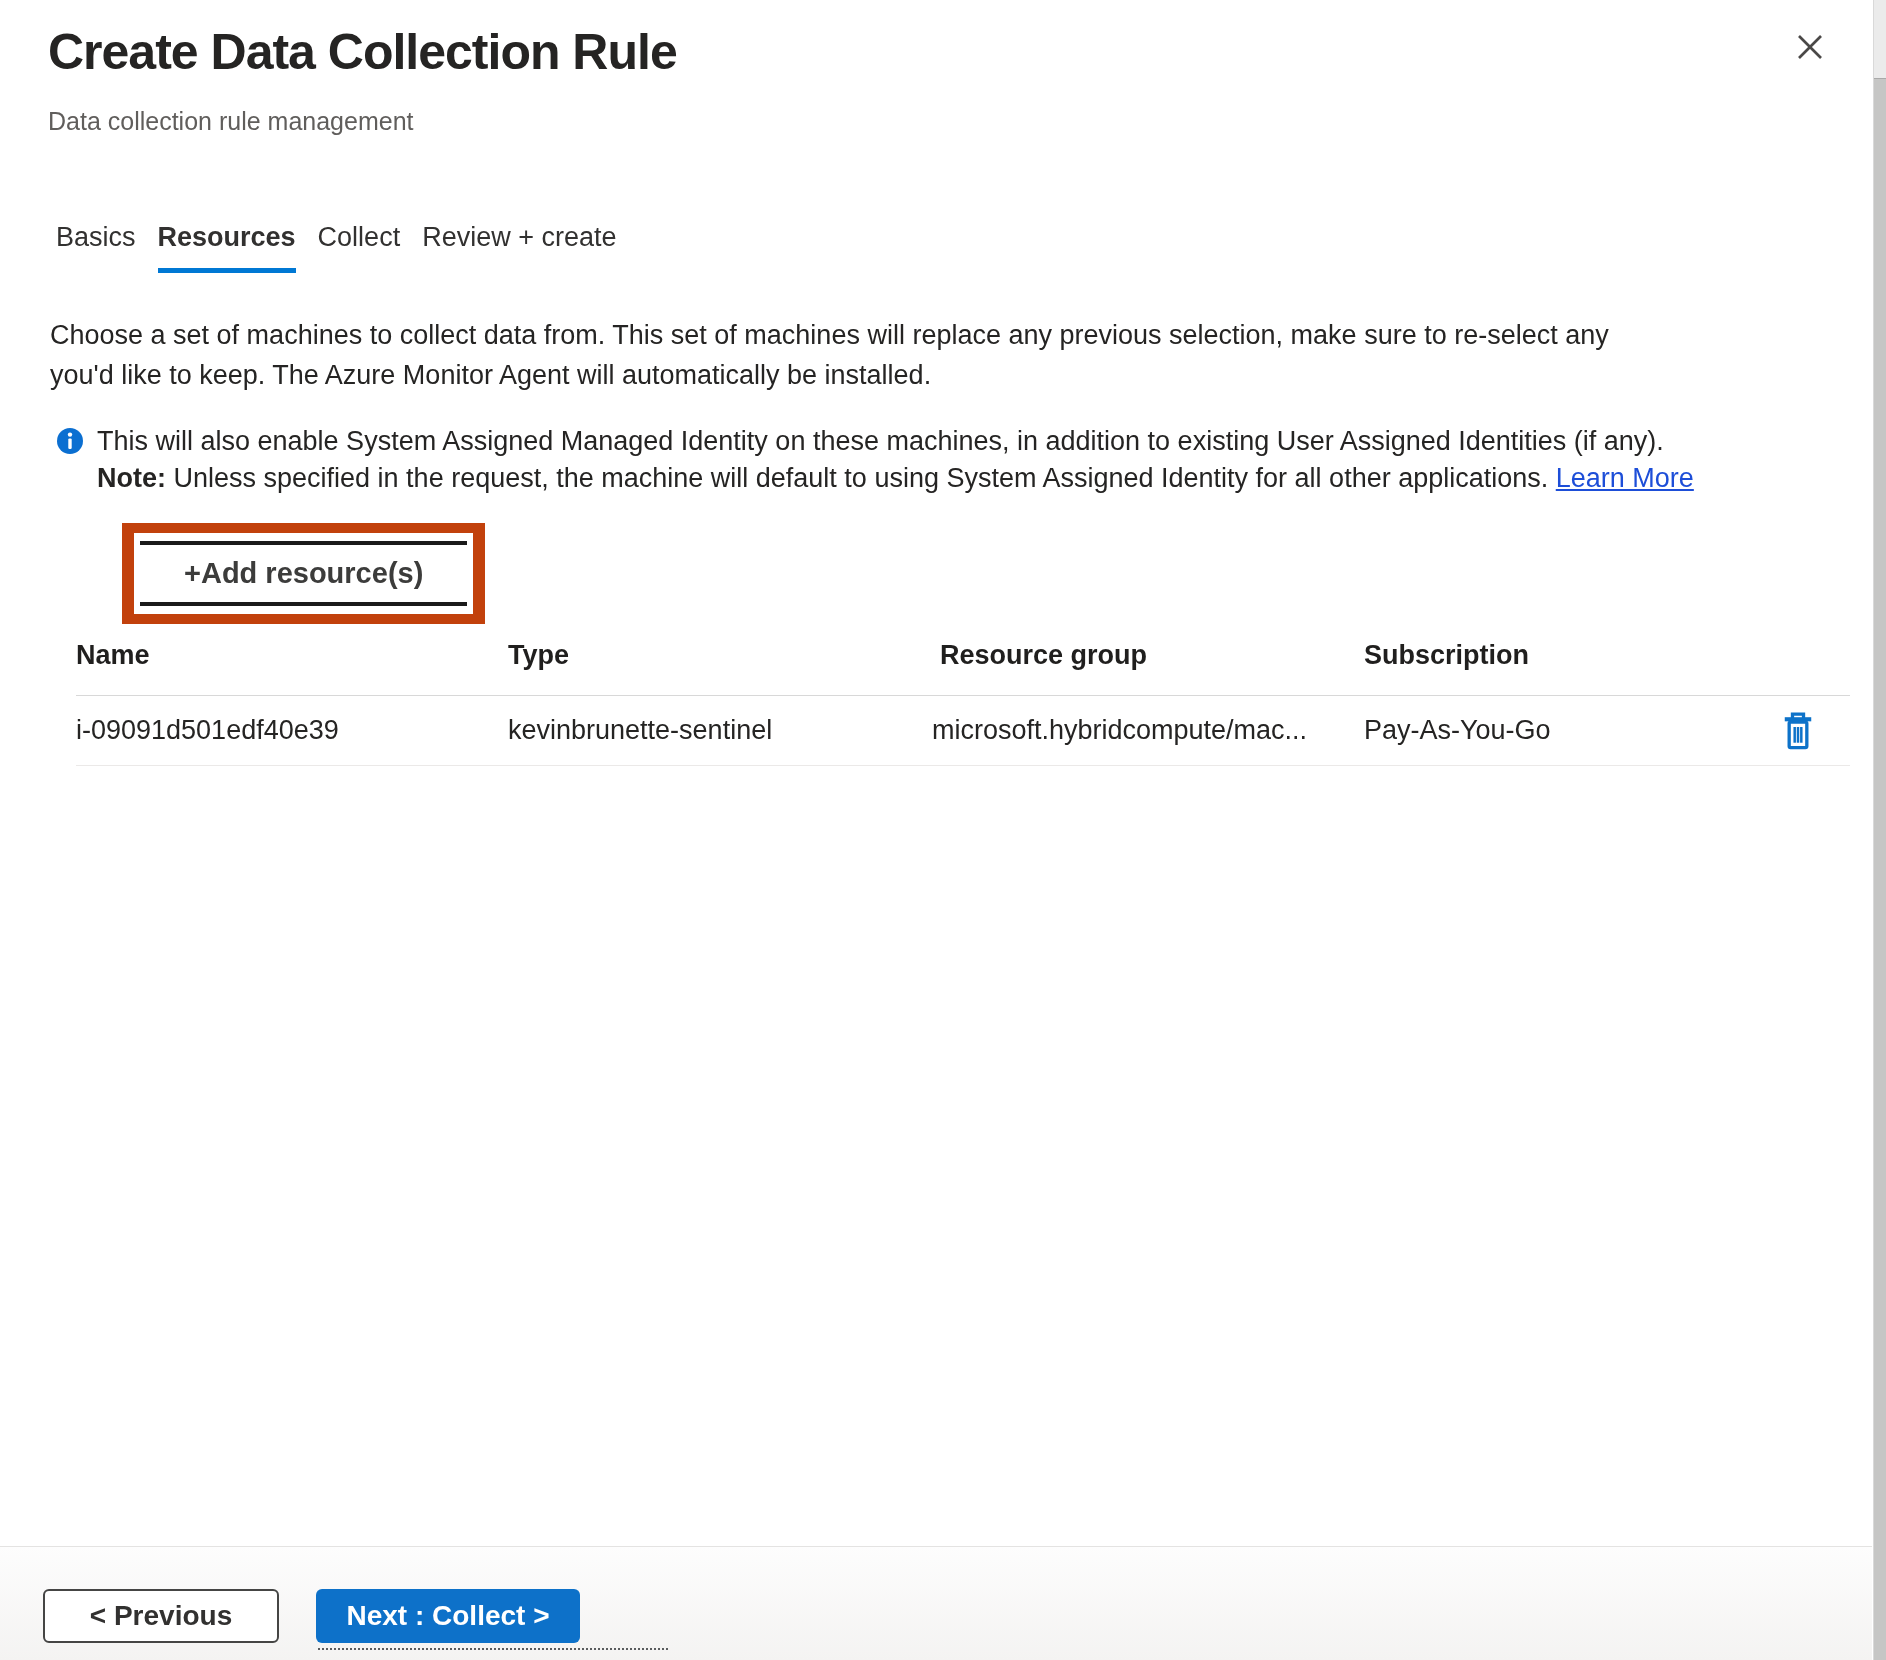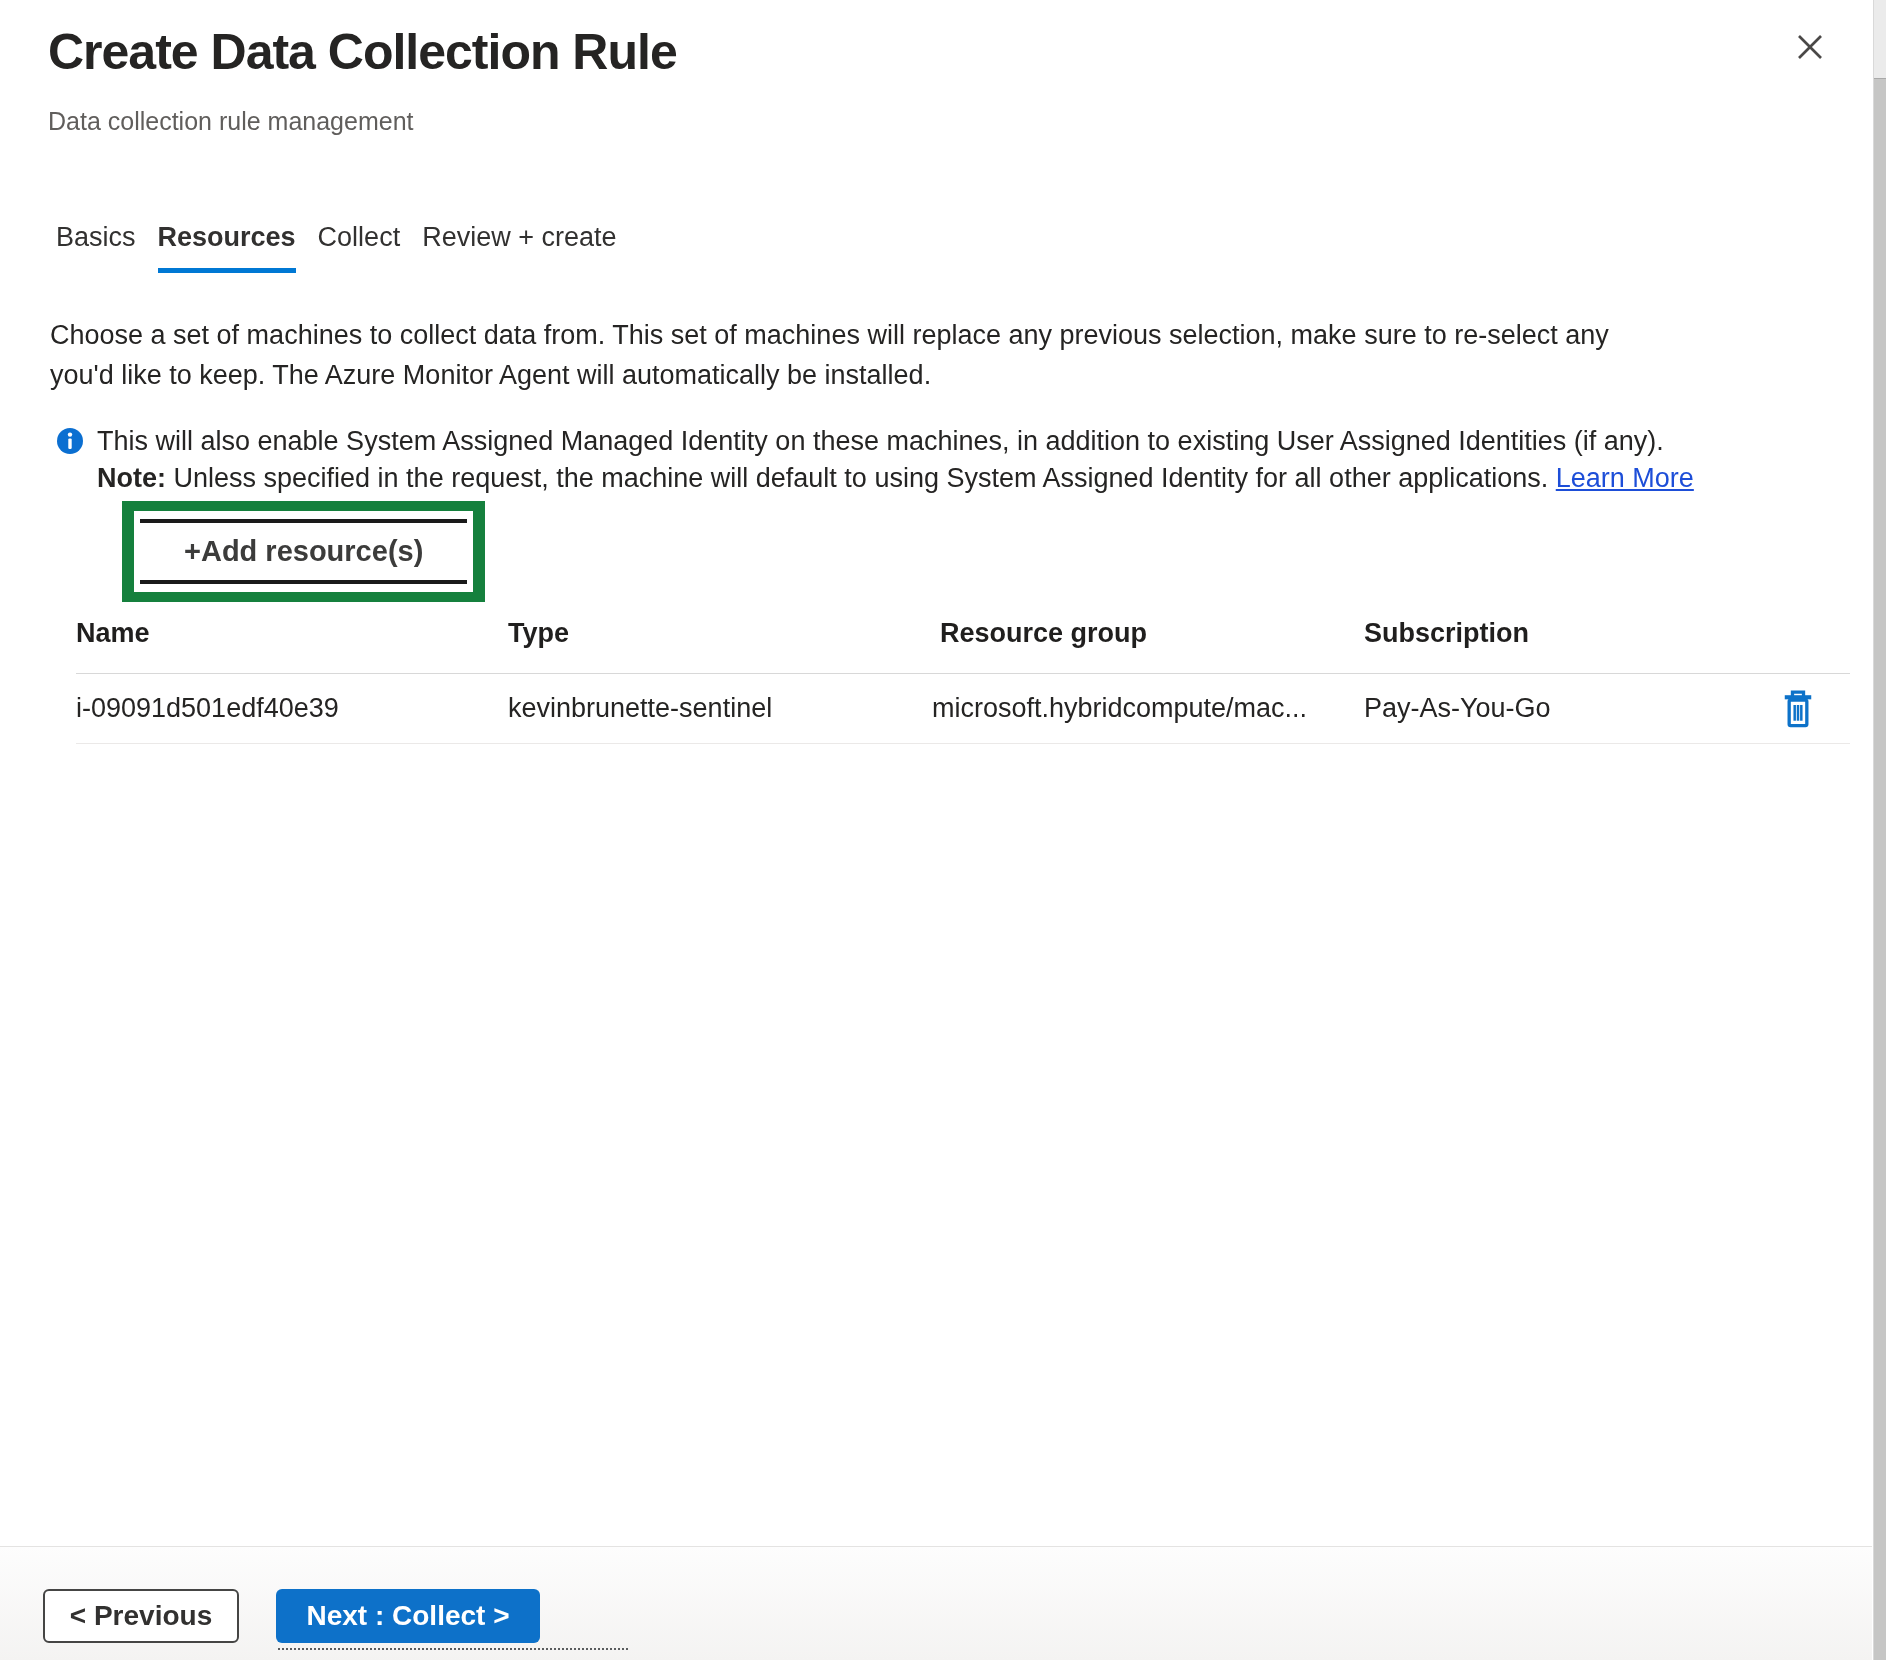--- a/index.html
+++ b/index.html
@@ -38,22 +38,22 @@
 
   
   .note { display:flex; margin-top:28px; margin-left:8px; align-items:flex-start; }
   .note .icon-wrap { flex:0 0 auto; margin-top:4px; }
   .note-text { margin-left:13px; font-size:27px; line-height:37px; color:#252423; }
   .note-bold { font-weight:bold; }
   .learn-more { color:#1d4ed8; text-decoration:underline; cursor:pointer; }
 
   
   .add-highlight {
-    display:inline-block; margin-left:74px; margin-top:4px;
-    background:#15803d; padding:10px 12px;
+    display:inline-block; margin-left:74px; margin-top:26px;
+    background:#c2410c; padding:10px 12px;
   }
   .add-inner { background:#ffffff; padding:8px 6px; }
   .add-btn {
     display:block; background:#ffffff; border:none;
     border-top:4px solid #1a1a1a; border-bottom:4px solid #1a1a1a;
     padding:12px 44px; font-family:"Liberation Sans", sans-serif;
     font-size:29px; font-weight:bold; color:#3c3c3b; cursor:pointer;
   }
 
   
@@ -76,21 +76,21 @@
     position:absolute; left:0; right:14px; bottom:0; height:114px;
     border-top:1px solid #e4e3e2;
     background:linear-gradient(180deg, #fdfdfd 0%, #f4f3f2 100%);
   }
   .footer-inner { padding:42px 0 0 43px; display:flex; gap:37px; }
   .btn {
     height:54px; font-family:"Liberation Sans", sans-serif;
     font-size:28px; font-weight:bold; border-radius:6px; cursor:pointer;
   }
   .btn-prev {
-    width:196px; background:#ffffff; border:2px solid #454544; color:#323130;
+    width:236px; background:#ffffff; border:2px solid #454544; color:#323130;
   }
   .btn-next {
     position:relative; width:264px; background:#0d71c9; border:none; color:#ffffff;
   }
   .btn-next::after {
     content:""; position:absolute; left:2px; bottom:-7px; width:350px;
     border-top:2px dotted #5a5c5e;
   }
 
   

